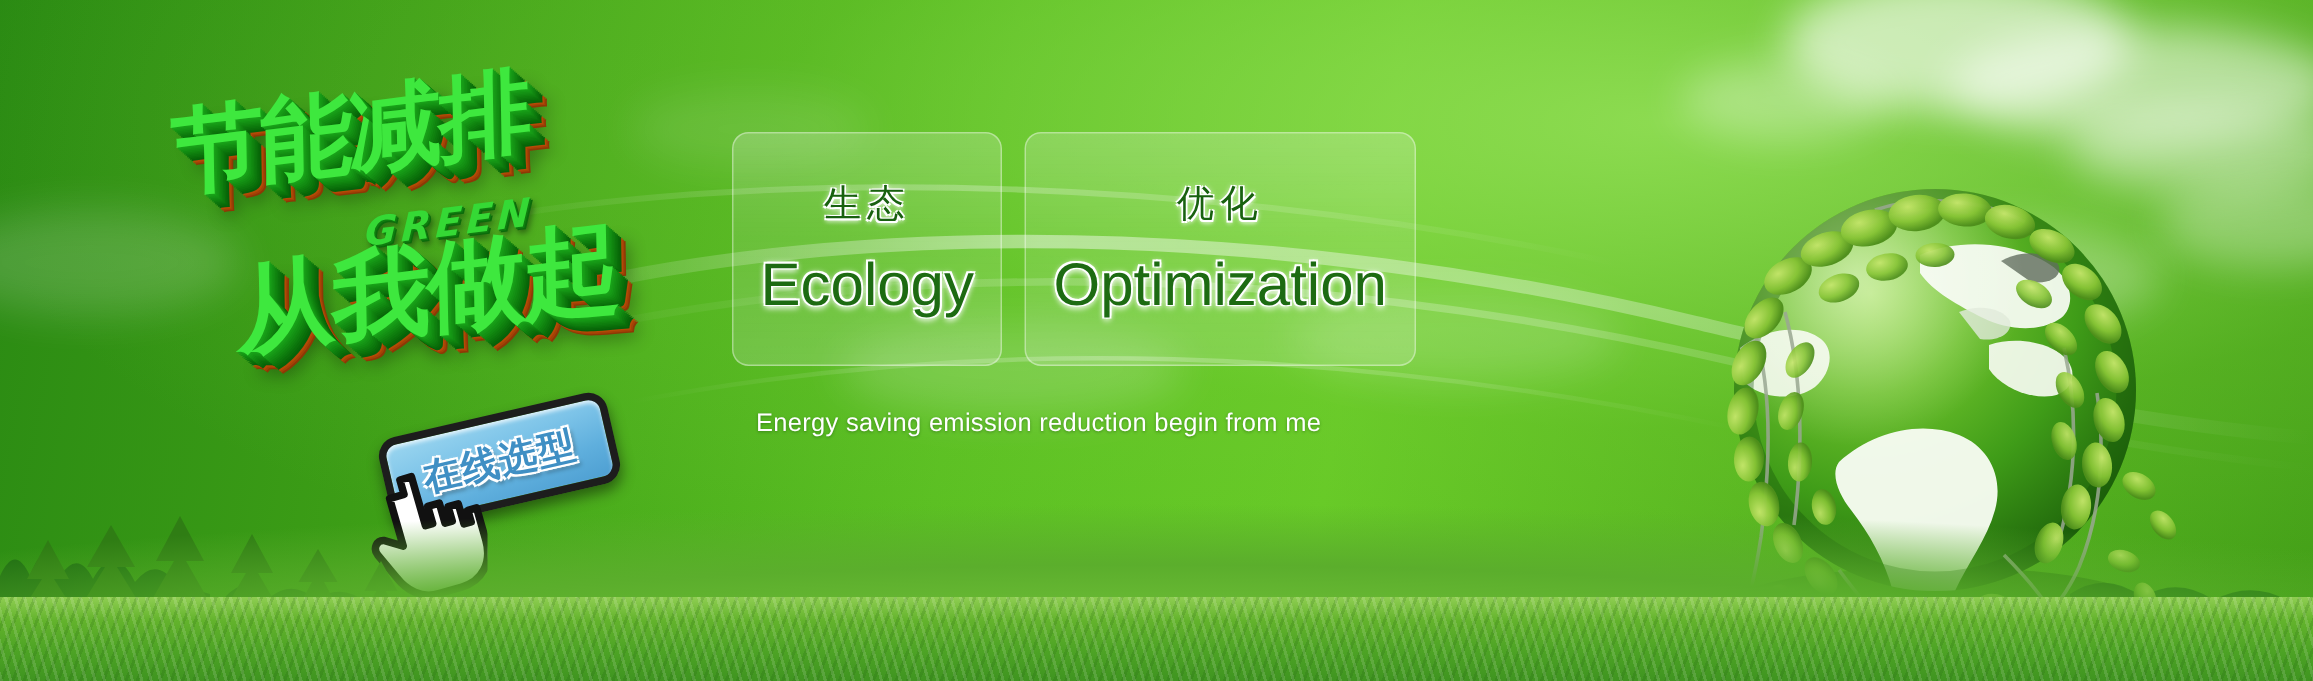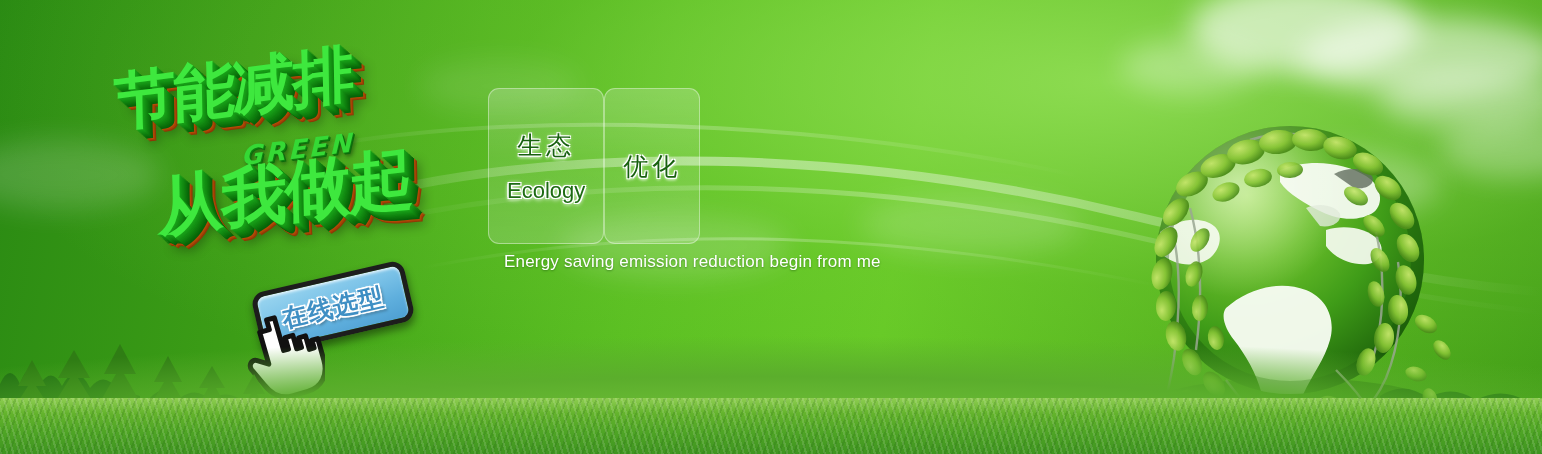--- a/index.html
+++ b/index.html
@@ -75,46 +75,46 @@
   }
   .hl-green{
     left:148px;top:98px;font-size:26px;font-style:italic;font-weight:800;
     letter-spacing:3px;
     transform:rotate(-7deg) skewX(-10deg);
     color:#35d935;
     text-shadow:1px 1px 0 #0f7d0f,2px 2px 0 #0b6b0b,3px 4px 5px rgba(0,0,0,.5);
   }
 
   
-  .cards{position:absolute;left:488px;top:88px;display:flex;text-align:right;}
+  .cards{position:absolute;left:488px;top:88px;display:flex;gap:15px;text-align:right;}
   .card{
     height:156px;border-radius:11px;
     background:linear-gradient(180deg, rgba(255,255,255,.20) 0%, rgba(255,255,255,.10) 45%, rgba(255,255,255,.17) 100%);
     border:1px solid rgba(255,255,255,.38);
     display:flex;flex-direction:column;align-items:center;justify-content:center;
     gap:16px;padding:0 18px;
   }
   .card-cn{
     font-size:25px;color:#18610f;font-weight:400;letter-spacing:4px;
     font-family:"DejaVu Sans","Liberation Sans",sans-serif;
     text-shadow:
       0 0 4px #fff, 1px 1px 0 #fff, -1px 1px 0 #fff, 1px -1px 0 #fff, -1px -1px 0 #fff,
       0 2px 3px rgba(255,255,255,.9);
   }
   .card-en{
-    font-size:22px;color:#1d6b12;font-weight:400;
+    font-size:40px;color:#1d6b12;font-weight:400;
     text-shadow:
       0 0 4px #fff, 1.2px 1.2px 0 #fff, -1.2px 1.2px 0 #fff, 1.2px -1.2px 0 #fff,
       -1.2px -1.2px 0 #fff, 0 2px 4px rgba(255,255,255,.9);
     white-space:nowrap;
   }
 
   
   .tagline{
-    position:absolute;left:504px;top:252px;
+    position:absolute;left:504px;top:272px;
     font-size:17px;color:#ffffff;letter-spacing:.2px;
     text-shadow:0 1px 2px rgba(20,70,10,.45);
   }
 
   
   .cta-wrap{position:absolute;left:255px;top:272px;width:180px;height:100px;}
   .cta{
     position:absolute;left:0;top:4px;width:156px;height:62px;
     transform:rotate(-13deg);
     border-radius:13px;
@@ -177,20 +177,21 @@
     <div class="hl-line hl-bot">从我做起</div>
   </div>
 
   <div class="cards">
     <div class="card">
       <div class="card-cn">生态</div>
       <div class="card-en">Ecology</div>
     </div>
     <div class="card">
       <div class="card-cn">优化</div>
+      <div class="card-en">Optimization</div>
     </div>
   </div>
 
   <div class="tagline">Energy saving emission reduction begin from me</div>
 
   <div class="cta-wrap">
     <div class="cta">
       <span class="cta-label">在线选型</span>
     </div>
     <svg class="cursor" viewBox="0 0 78 90">

